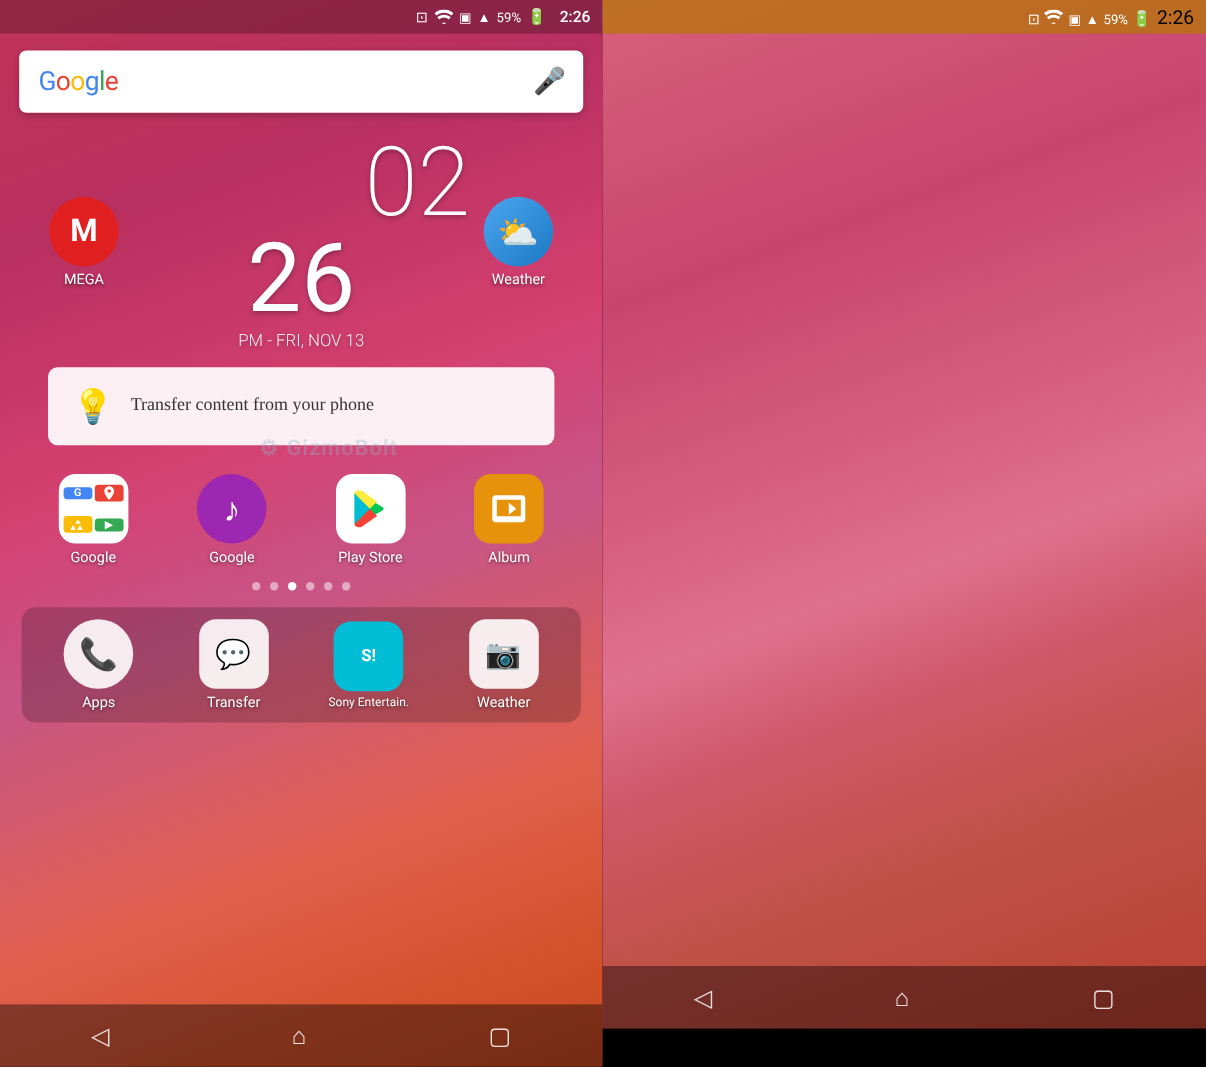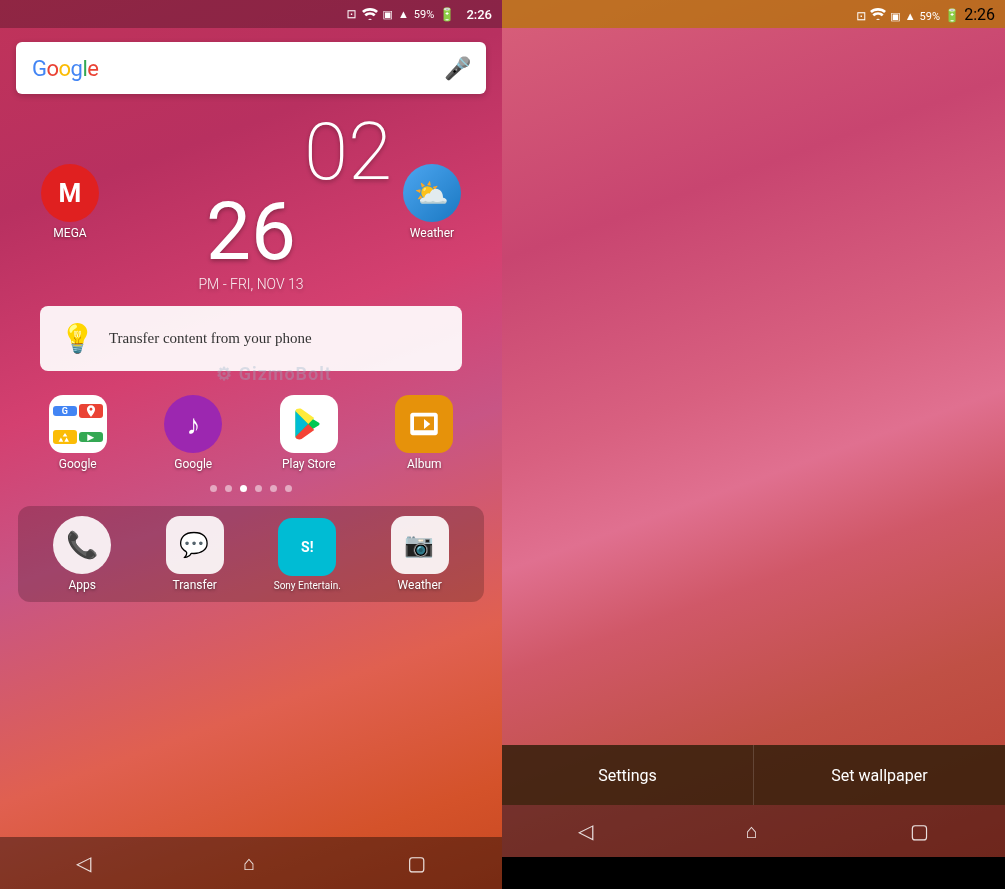--- a/index.html
+++ b/index.html
@@ -565,27 +565,19 @@
       <span style="color:white;font-size:11px;">▣</span>
       <span style="color:white;font-size:11px;">▲</span>
       <span style="color:white;font-size:11px;">59%</span>
       <span style="color:white;font-size:13px;">🔋</span>
       <span class="time">2:26</span>
     </div>
   </div>
 
   <div style="flex:1;height:calc(889px - 28px - 60px - 52px);"></div>
 
-  <div class="bottom-menu">
-    <div class="menu-item">
-      <span>Settings</span>
-    </div>
-    <div class="menu-item">
-      <span>Set wallpaper</span>
-    </div>
-  </div>
 
   <div class="nav-bar">
     <span class="nav-btn nav-back"></span>
     <span class="nav-btn nav-home"></span>
     <span class="nav-btn nav-recent"></span>
   </div>
 </div>
 
 </body></html>

